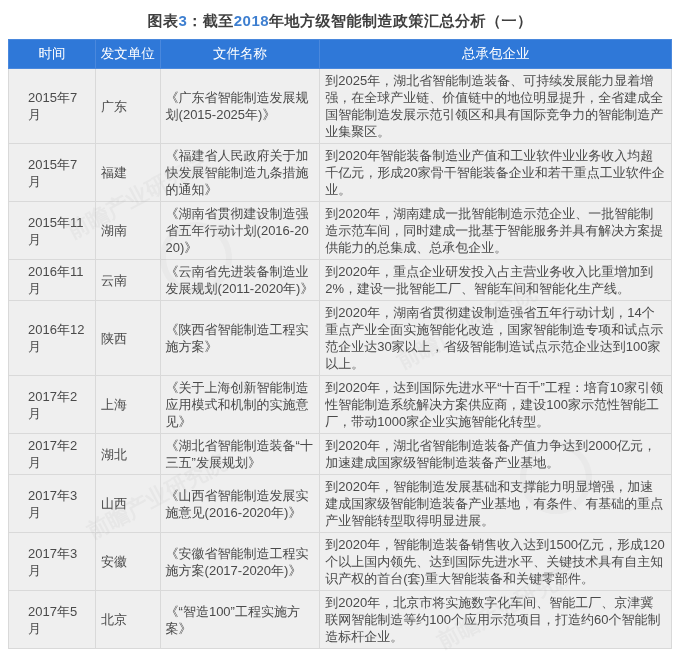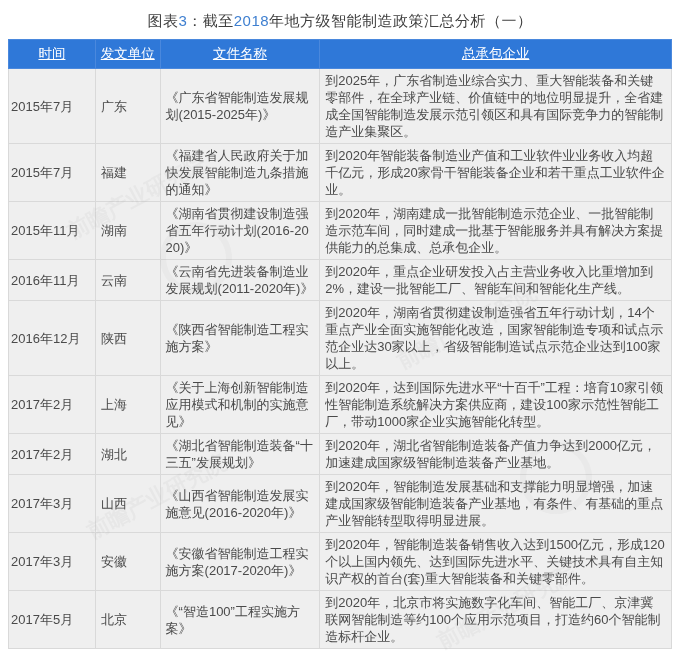--- a/index.html
+++ b/index.html
@@ -25,58 +25,57 @@
     white-space:nowrap;
   }
   .wm-ring{
     position:absolute;width:60px;height:60px;border:6px solid #9a9a9a;
     border-radius:50%;opacity:.07;
   }
 
   .title{
     margin:12px 0 8px 0;
     text-align:center;
-    font-size:15px;font-weight:normal;
+    font-size:15px;font-weight:bold;
     color:#3f3f3f;
     letter-spacing:.5px;
   }
   .title .num{color:#3e7fd0;}
 
   table.policy{
     border-collapse:collapse;
     table-layout:fixed;
     width:664px;
     margin:0 8px;
     position:relative;z-index:2;
   }
   .policy th{
     background:#2f78d8;
     color:#ffffff;
     font-size:13.5px;font-weight:normal;
     height:26px;
     text-align:center;
     border:1px solid #4a88dd;
     padding:1px 2px;
-    text-decoration:underline;
   }
   .policy td{
     background:#efefef;
     border:1px solid #d9d9d9;
     color:#4a4a4a;
     font-size:13px;
     line-height:17px;
     padding:3px 5px;
     vertical-align:middle;
     word-break:break-all;
   }
   .col-time{width:86px;}
   .col-unit{width:64px;}
   .col-doc{width:158px;}
   .col-content{width:348px;}
-  td.c-time{padding-left:2px;margin-left:44px;}
+  td.c-time{padding-left:19px;margin-left:44px;}
 </style>
 </head>
 <body>
 
 <div class="page">
 
   <div class="watermark-layer">
     <div class="wm" style="left:60px;top:170px;">前瞻产业研究院</div>
     <div class="wm" style="left:390px;top:300px;">前瞻产业研究院</div>
     <div class="wm" style="left:80px;top:470px;">前瞻产业研究院</div>
@@ -100,21 +99,21 @@
         <th>发文单位</th>
         <th>文件名称</th>
         <th>总承包企业</th>
       </tr>
     </thead>
     <tbody id="tbody">
         <tr>
     <td class="c-time">2015年7月</td>
     <td class="c-unit">广东</td>
     <td class="c-doc">《广东省智能制造发展规划(2015-2025年)》</td>
-    <td class="c-content">到2025年，广东省制造业综合实力、重大智能装备和关键零部件，在全球产业链、价值链中的地位明显提升，全省建成全国智能制造发展示范引领区和具有国际竞争力的智能制造产业集聚区。</td>
+    <td class="c-content">到2025年，湖北省智能制造装备、可持续发展能力显着增强，在全球产业链、价值链中的地位明显提升，全省建成全国智能制造发展示范引领区和具有国际竞争力的智能制造产业集聚区。</td>
   </tr>
         <tr>
     <td class="c-time">2015年7月</td>
     <td class="c-unit">福建</td>
     <td class="c-doc">《福建省人民政府关于加快发展智能制造九条措施的通知》</td>
     <td class="c-content">到2020年智能装备制造业产值和工业软件业业务收入均超千亿元，形成20家骨干智能装备企业和若干重点工业软件企业。</td>
   </tr>
         <tr>
     <td class="c-time">2015年11月</td>
     <td class="c-unit">湖南</td>

